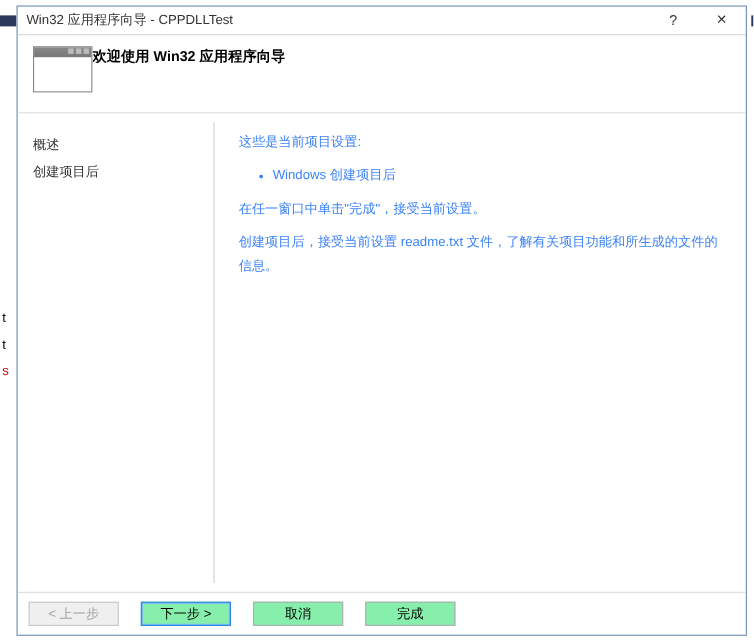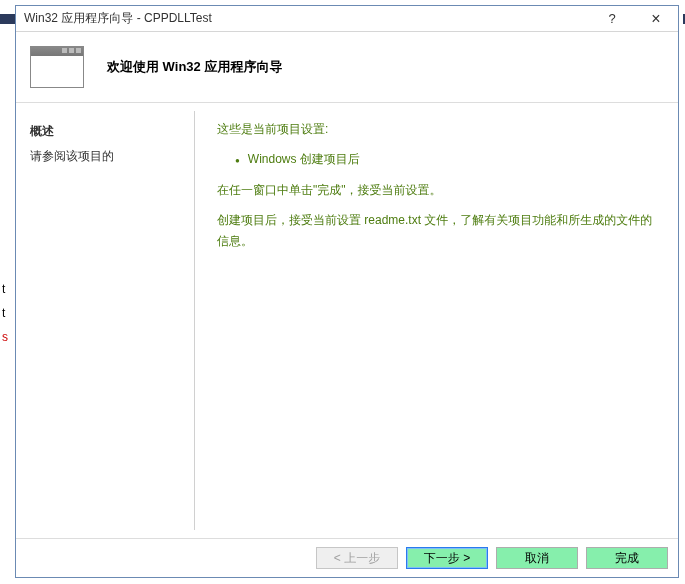--- a/index.html
+++ b/index.html
@@ -38,23 +38,22 @@
     .titlebar-btn {
       width: 44px; height: 26px;
       display: flex; align-items: center; justify-content: center;
       color: #333;
       font-size: 13px;
     }
 
     .header {
       height: 70px;
       display: flex;
-      align-items: center;
       padding: 10px 14px;
-      gap: 23px;
+      gap: 0;
     }
     .header-icon {
       width: 54px; height: 42px;
       border: 1px solid #888;
       background: #fff;
       position: relative;
     }
     .header-icon-bar {
       position: absolute; left: 0; top: 0; right: 0; height: 9px;
       background: linear-gradient(#888,#777);
@@ -71,42 +70,41 @@
       display: flex;
       border-top: 1px solid #ddd;
       min-height: 0;
     }
     .side {
       width: 178px;
       padding: 16px 14px;
       color: #333;
     }
     .side-item { padding: 4px 0; }
-    .side-item.active { font-weight: bold; }
+    .side-item.active { font-weight: normal; }
     .vsep {
       width: 1px;
       background: #d0d0d0;
       margin: 8px 0 8px 0;
     }
     .content {
       flex: 1;
       padding: 16px 18px 10px 22px;
-      color: #4d7c0f;
+      color: #3b82f6;
       line-height: 1.7;
     }
     .content p { margin-bottom: 10px; }
     .bullet-row { display: flex; align-items: baseline; gap: 8px; padding-left: 18px; margin-bottom: 10px; }
     .bullet-dot { font-size: 8px; line-height: 1.7; }
 
     .footer {
       border-top: 1px solid #ddd;
       padding: 8px 10px;
       display: flex;
-      justify-content: flex-end;
-      gap: 8px;
+      gap: 20px;
     }
     .btn {
       min-width: 82px;
       height: 22px;
       border: 1px solid #adadad;
       background: #86efac;
       font-size: 12px;
       color: #000;
       padding: 0 10px;
       display: inline-flex;
@@ -156,21 +154,21 @@
     </div>
     <div class="header-title">欢迎使用 Win32 应用程序向导</div>
   </div>
 
   <div class="body">
     <div class="side">
       <div class="side-item active">
         <span>概述</span>
       </div>
       <div class="side-item">
-        <span>请参阅该项目的</span>
+        <span>创建项目后</span>
       </div>
     </div>
     <div class="vsep"></div>
     <div class="content">
       <p>这些是当前项目设置:</p>
       <div class="bullet-row">
         <span class="bullet-dot">●</span>
         <span>Windows 创建项目后</span>
       </div>
       <p>在任一窗口中单击"完成"，接受当前设置。</p>

